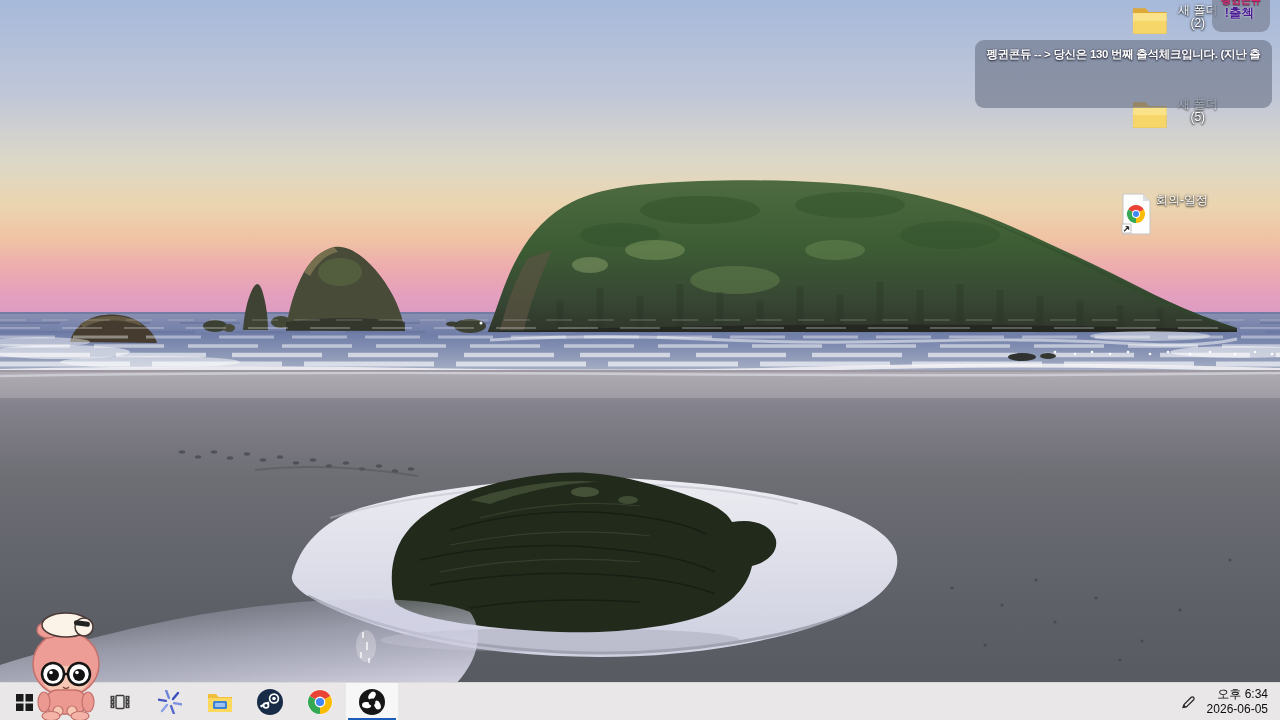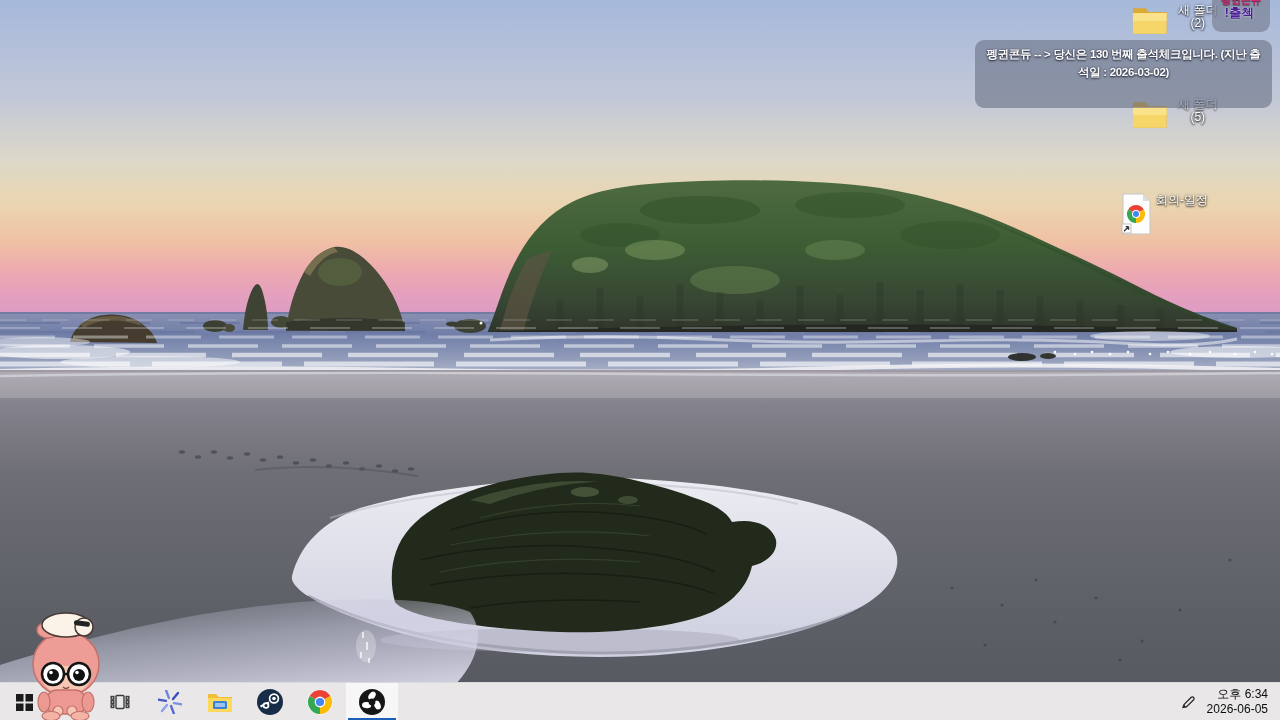--- a/index.html
+++ b/index.html
@@ -314,21 +314,20 @@
       <circle cx="9" cy="9" r="3" fill="#4285f4"></circle>
     </g>
     <rect x="6" y="32" width="9" height="9" fill="#ffffff" stroke="#b5b5b5" stroke-width=".8"></rect>
     <path d="M8,39.3 L12.6,34.7 M12.6,34.7 h-3 M12.6,34.7 v3" stroke="#333" stroke-width="1.3" fill="none"></path>
   </svg>
   <div class="label">회의-일정</div>
 </div>
 
 <div class="toast">
   <div class="msg">펭귄콘듀 -- &gt; 당신은 130 번째 출석체크입니다. (지난 출</div>
-  <div class="msg">석일 : 2026-03-02)</div>
 </div>
 
 <div class="chat-bubble">
   <div class="chat-user">펭귄콘듀</div>
   <div class="chat-msg">!출첵</div>
 </div>
 
 <div class="taskbar">
 
   <button class="tb-btn" style="left:0;">

